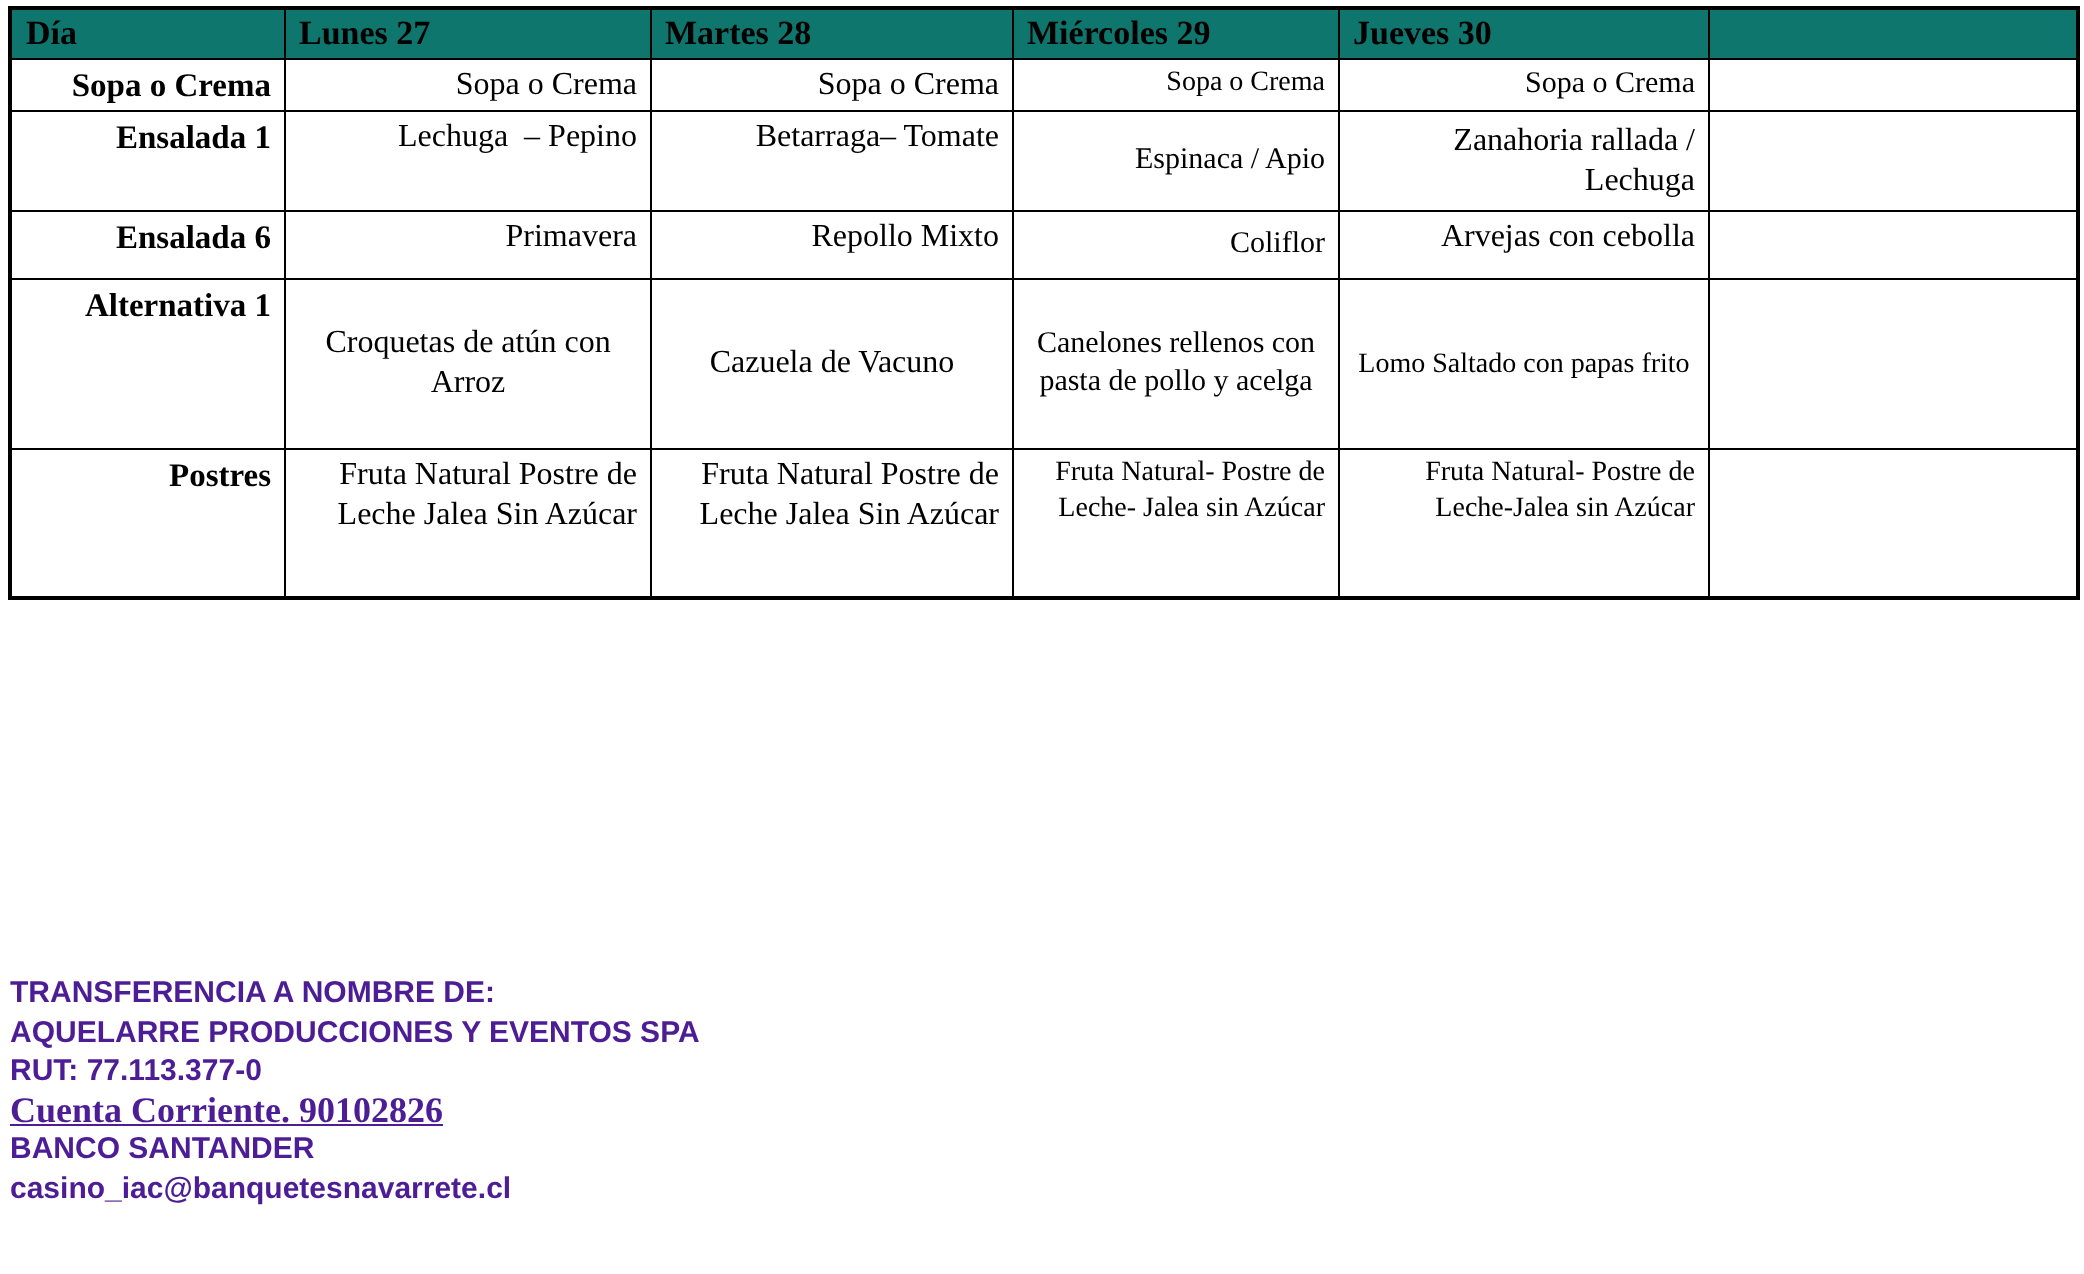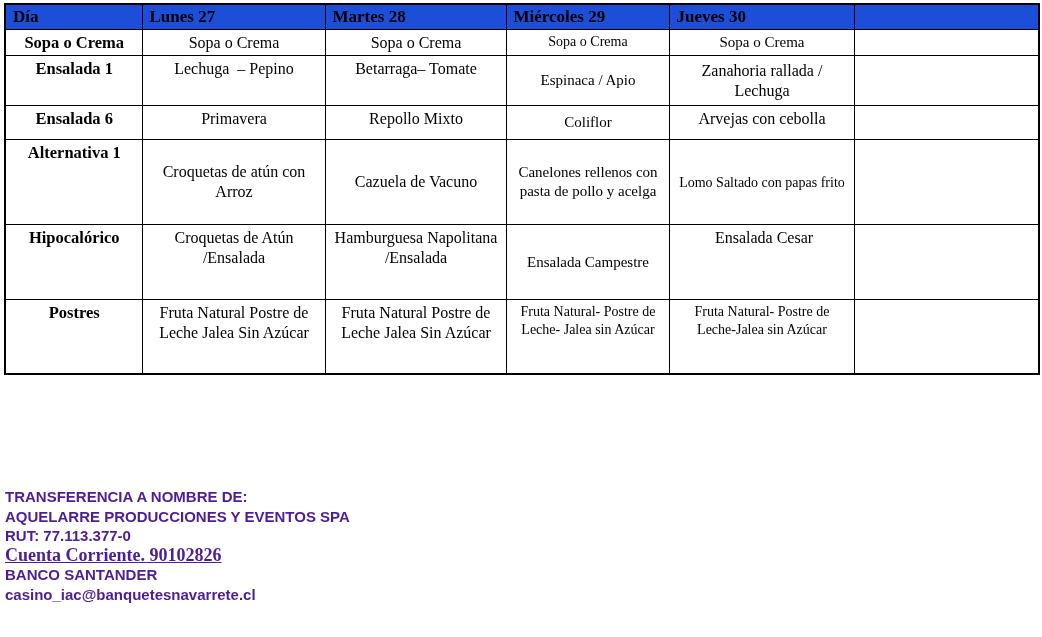--- a/index.html
+++ b/index.html
@@ -17,33 +17,33 @@
     width: 1034px;
     border-collapse: collapse;
     table-layout: fixed;
     border: 2px solid #000;
   }
   .menu-table th, .menu-table td {
     border: 1px solid #000;
     overflow: hidden;
   }
   .menu-table th {
-    background: #1d4ed8;
+    background: #0f766e;
     color: #000000;
     font-weight: bold;
     font-size: 17px;
     text-align: left;
     padding: 1px 4px 1px 7px;
     vertical-align: middle;
   }
   .menu-table td {
     font-size: 16px;
     line-height: 1.28;
     vertical-align: top;
-    text-align: center;
+    text-align: right;
     padding: 3px 6px 2px 7px;
     white-space: pre-wrap;
   }
   .menu-table td.lbl {
     font-weight: bold;
     font-size: 16.5px;
     padding-top: 2px;
   }
   .menu-table td.c { text-align: center; vertical-align: middle; }
   .menu-table td.m { vertical-align: middle; }
@@ -115,28 +115,20 @@
       </tr>
       <tr style="height:85px">
         <td class="lbl">Alternativa 1</td>
         <td class="c">Croquetas de atún con Arroz</td>
         <td class="c">Cazuela de Vacuno</td>
         <td class="c s15">Canelones rellenos con pasta de pollo y acelga</td>
         <td class="c s14">Lomo Saltado con papas frito</td>
         <td></td>
       </tr>
       <tr style="height:75px">
-        <td class="lbl">Hipocalórico</td>
-        <td>Croquetas de Atún /Ensalada</td>
-        <td>Hamburguesa Napolitana /Ensalada</td>
-        <td class="m s15">Ensalada Campestre</td>
-        <td> Ensalada Cesar</td>
-        <td></td>
-      </tr>
-      <tr style="height:75px">
         <td class="lbl">Postres</td>
         <td>Fruta Natural Postre de Leche Jalea Sin Azúcar</td>
         <td>Fruta Natural Postre de Leche Jalea Sin Azúcar</td>
         <td class="s14">Fruta Natural- Postre de Leche- Jalea sin Azúcar</td>
         <td class="s14">Fruta Natural- Postre de Leche-Jalea sin Azúcar</td>
         <td></td>
       </tr>
     </tbody>
   </table>
 

